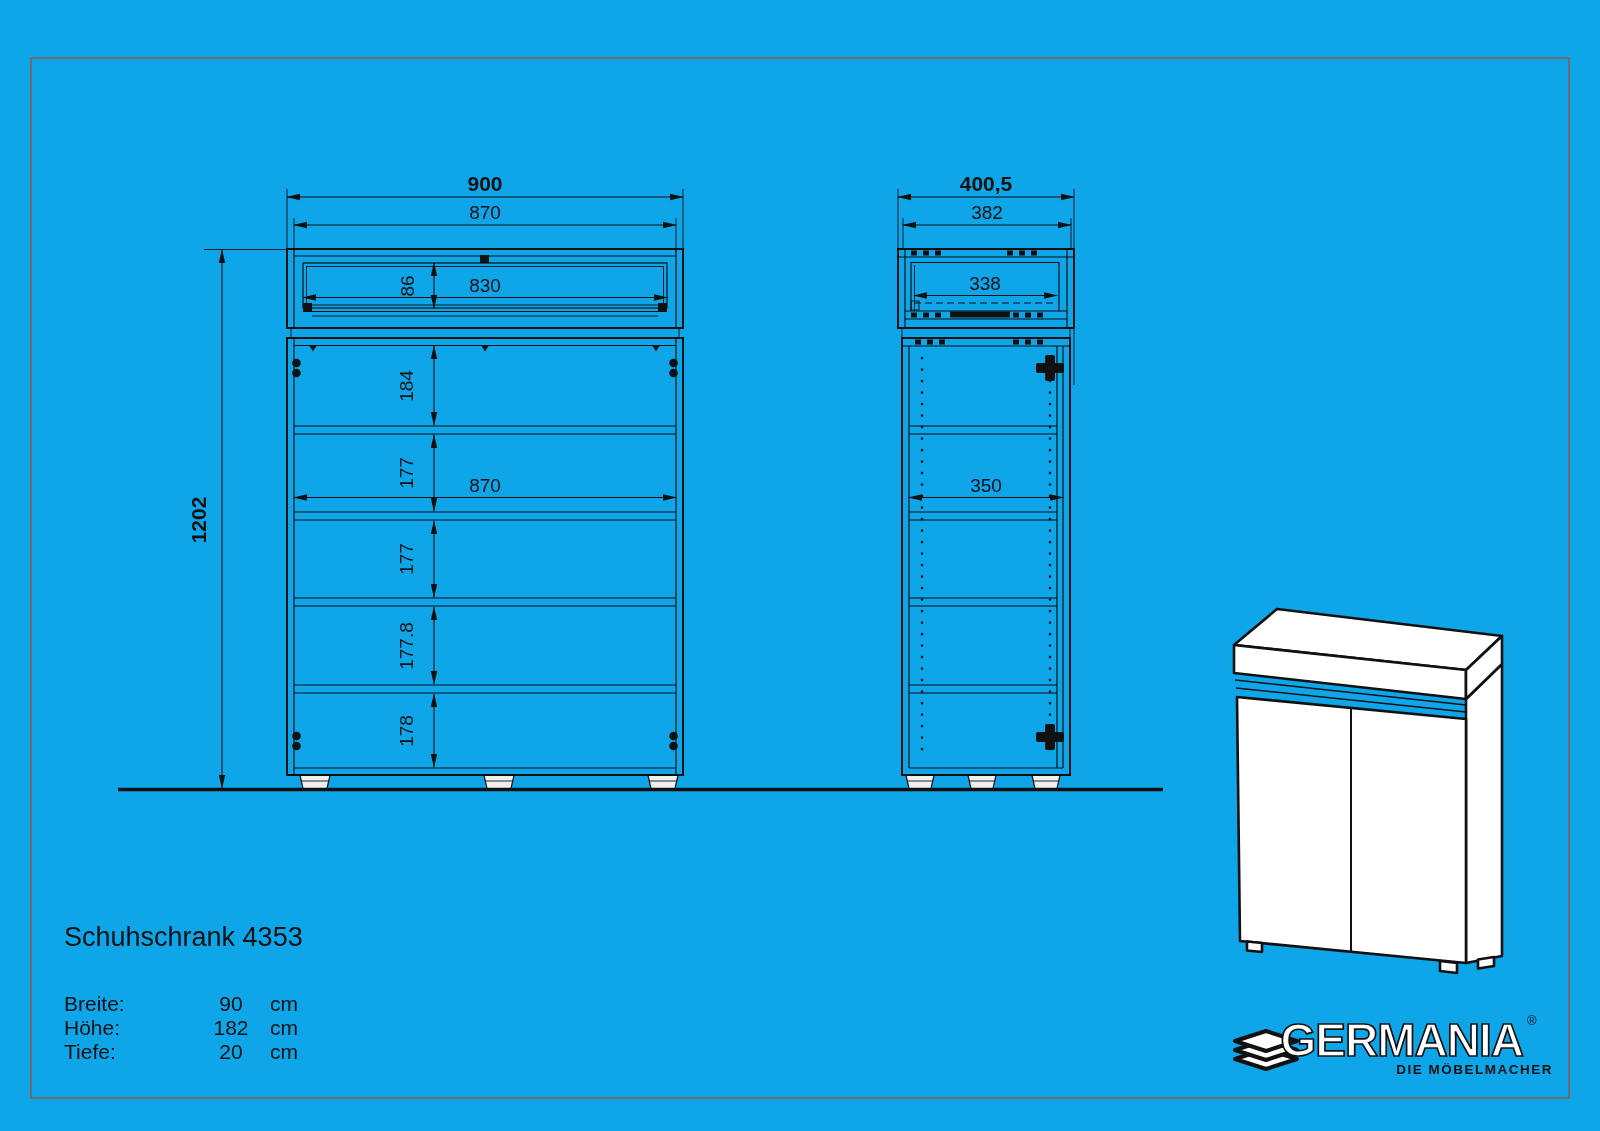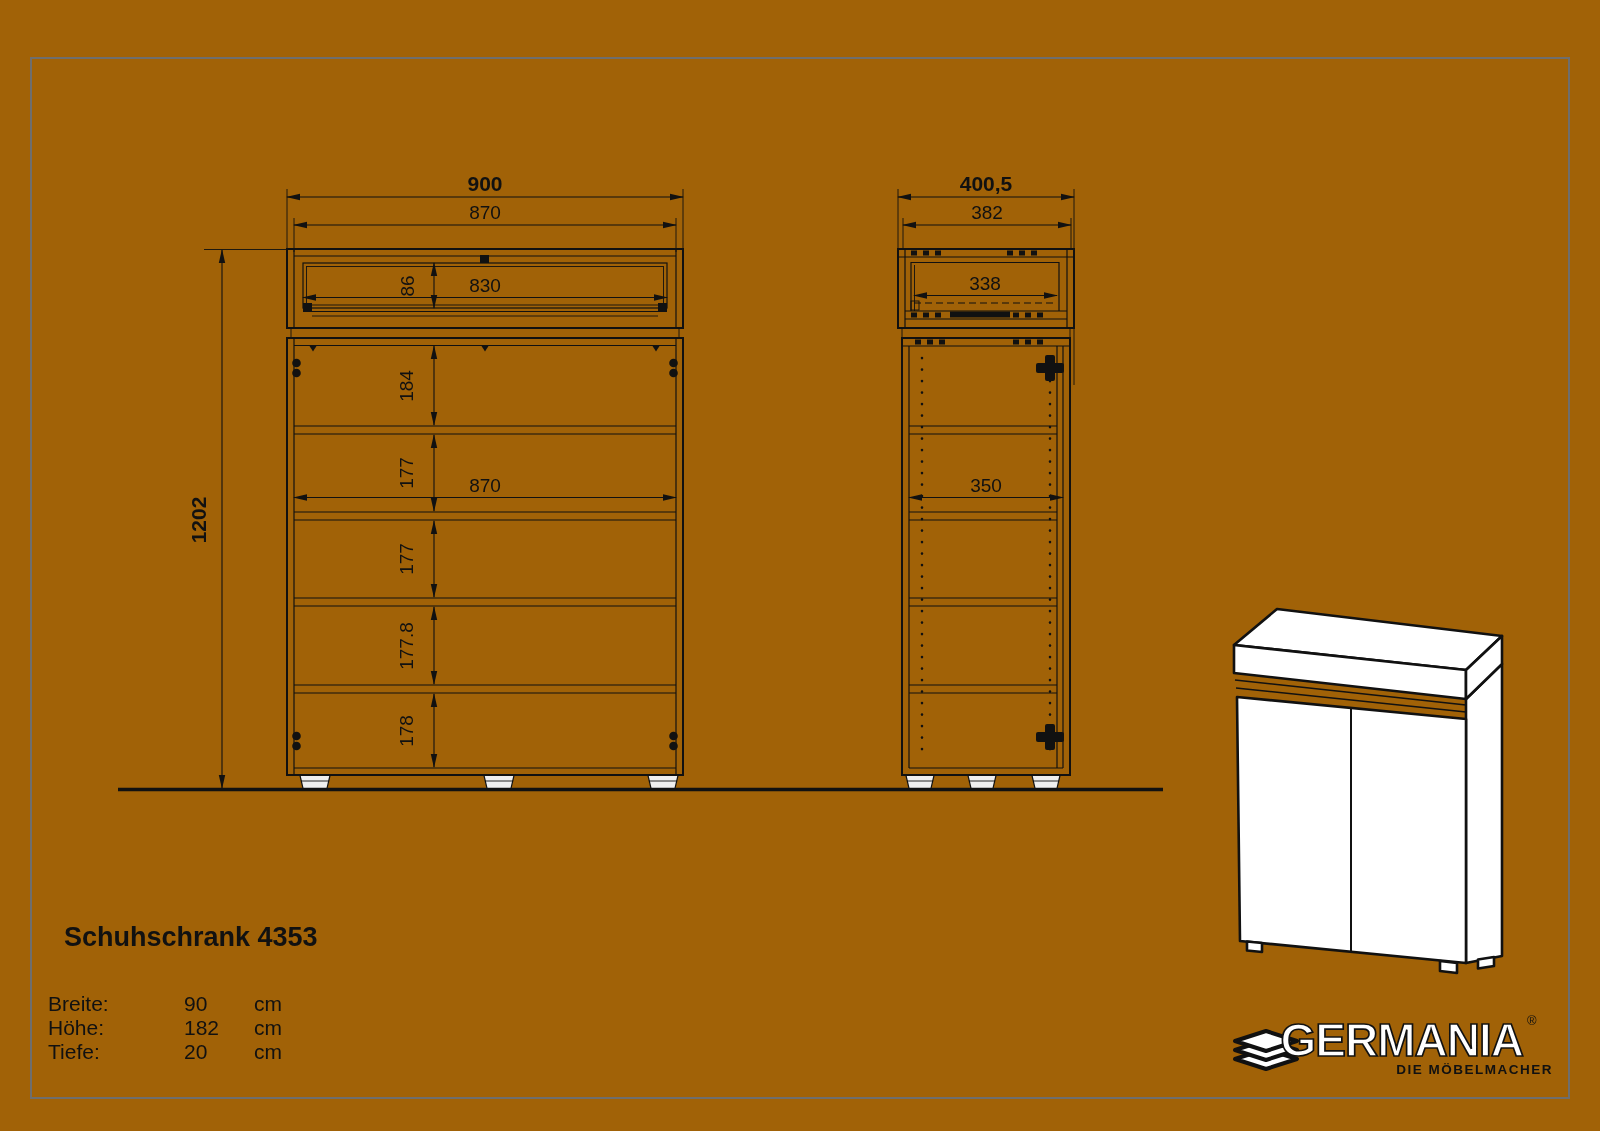--- a/index.html
+++ b/index.html
@@ -1,39 +1,39 @@
 <!DOCTYPE html>
 <html><head>
 <meta charset="utf-8">
 <style>
   html,body{margin:0;padding:0;background:#fff;}
-  #page{position:relative;width:1600px;height:1131px;background:#a16207;overflow:hidden;
+  #page{position:relative;width:1600px;height:1131px;background:#0ea5e9;overflow:hidden;
         font-family:"Liberation Sans",sans-serif;color:#111;}
   #frame{position:absolute;left:30px;top:57px;width:1536px;height:1038px;
          border:2px solid #6e6e6e;}
   #drawing{position:absolute;left:0;top:0;}
   
   .ln{stroke:#111;stroke-width:1.2;fill:none}
   .ln08{stroke:#111;stroke-width:0.9;fill:none}
   .ln2{stroke:#111;stroke-width:2;fill:none}
   .dln{stroke:#111;stroke-width:1.1;fill:none}
   .ext{stroke:#111;stroke-width:0.9;fill:none}
   .persp{stroke:#111;stroke-width:2.6;fill:#fff;stroke-linejoin:round}
   .perspln{stroke:#111;stroke-width:1.5;fill:none}
   .fillb{fill:#111;stroke:none}
   .foot{fill:#efefef;stroke:#111;stroke-width:1.2}
   .dots{stroke:#111;stroke-width:2.6;stroke-dasharray:0.1 11.4;stroke-linecap:round;fill:none}
   .dash{stroke:#111;stroke-width:1.2;stroke-dasharray:7 4;fill:none}
   text.dim{font-family:"Liberation Sans",sans-serif;font-size:19px;fill:#111}
   text.dimb{font-weight:bold;font-size:21px}
   
-  #title{position:absolute;left:64px;top:922px;font-size:27px;font-weight:bold;}
-  #specs{position:absolute;left:48px;top:992px;font-size:21px;line-height:24px;}
+  #title{position:absolute;left:64px;top:922px;font-size:27px;font-weight:normal;}
+  #specs{position:absolute;left:64px;top:992px;font-size:21px;line-height:24px;}
   .specrow{display:grid;grid-template-columns:128px 62px auto;column-gap:8px;}
-  .specval{text-align:left;}
+  .specval{text-align:center;}
   
   #logo{position:absolute;left:1213px;top:993px;}
 </style>
 </head>
 <body>
 
 <div id="page">
   <div id="frame"></div>
 
   <svg id="drawing" width="1600" height="1131" viewBox="0 0 1600 1131">

